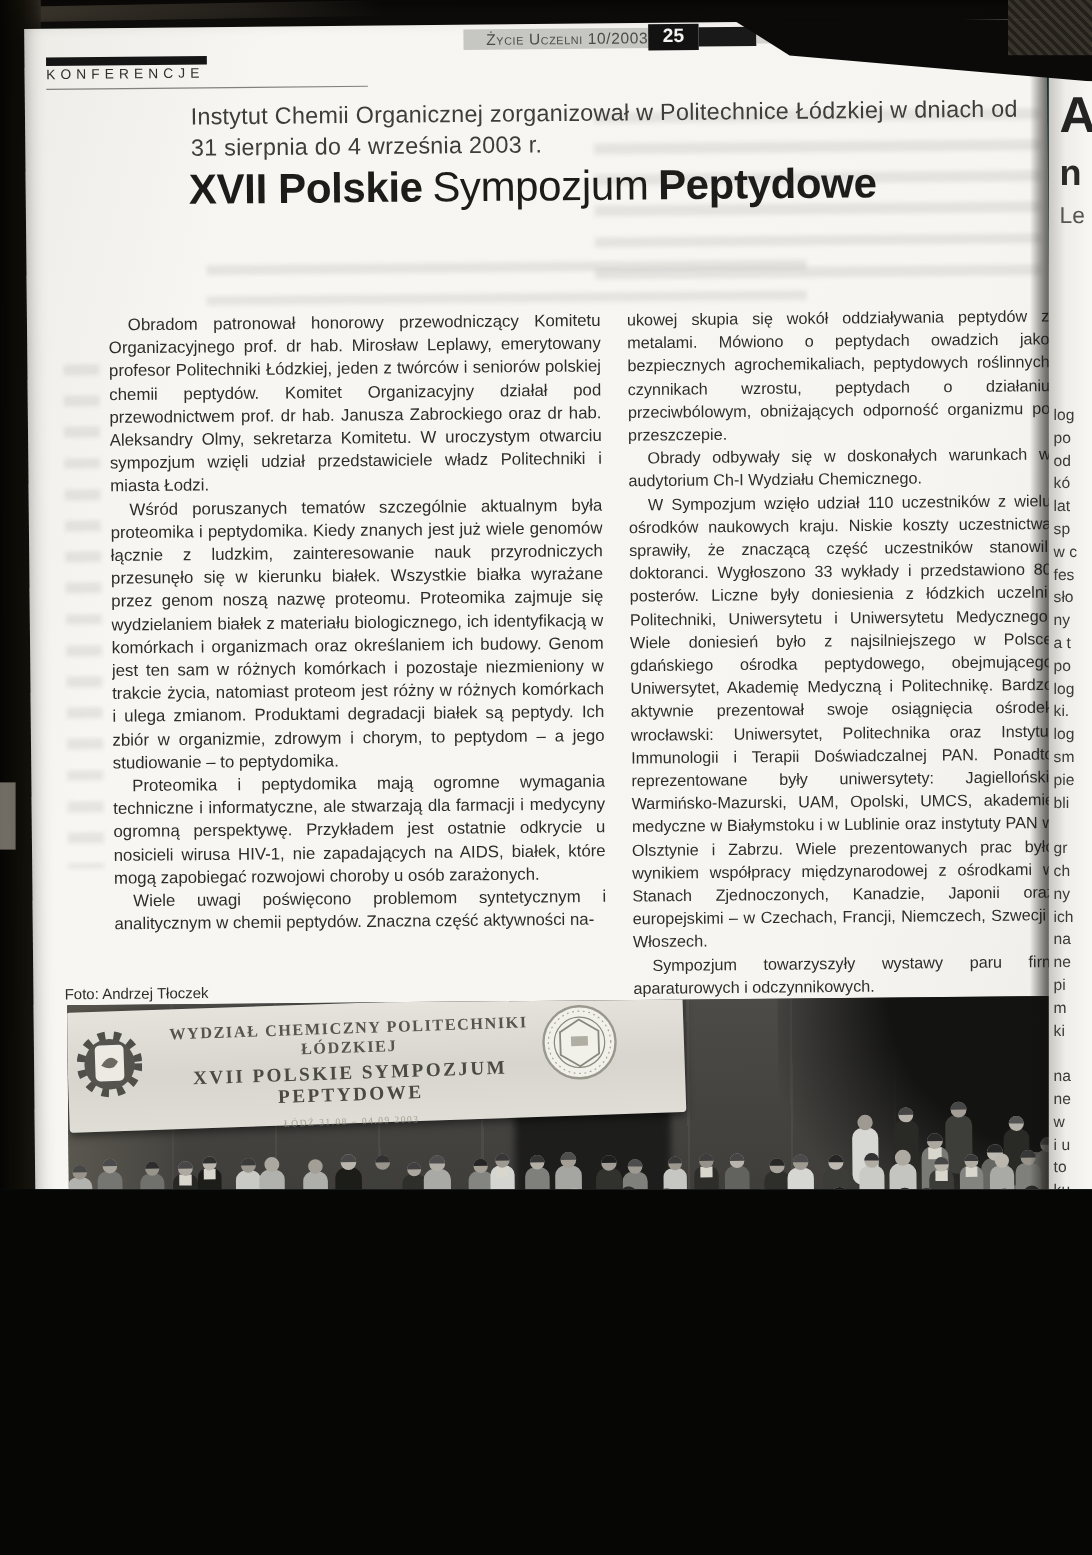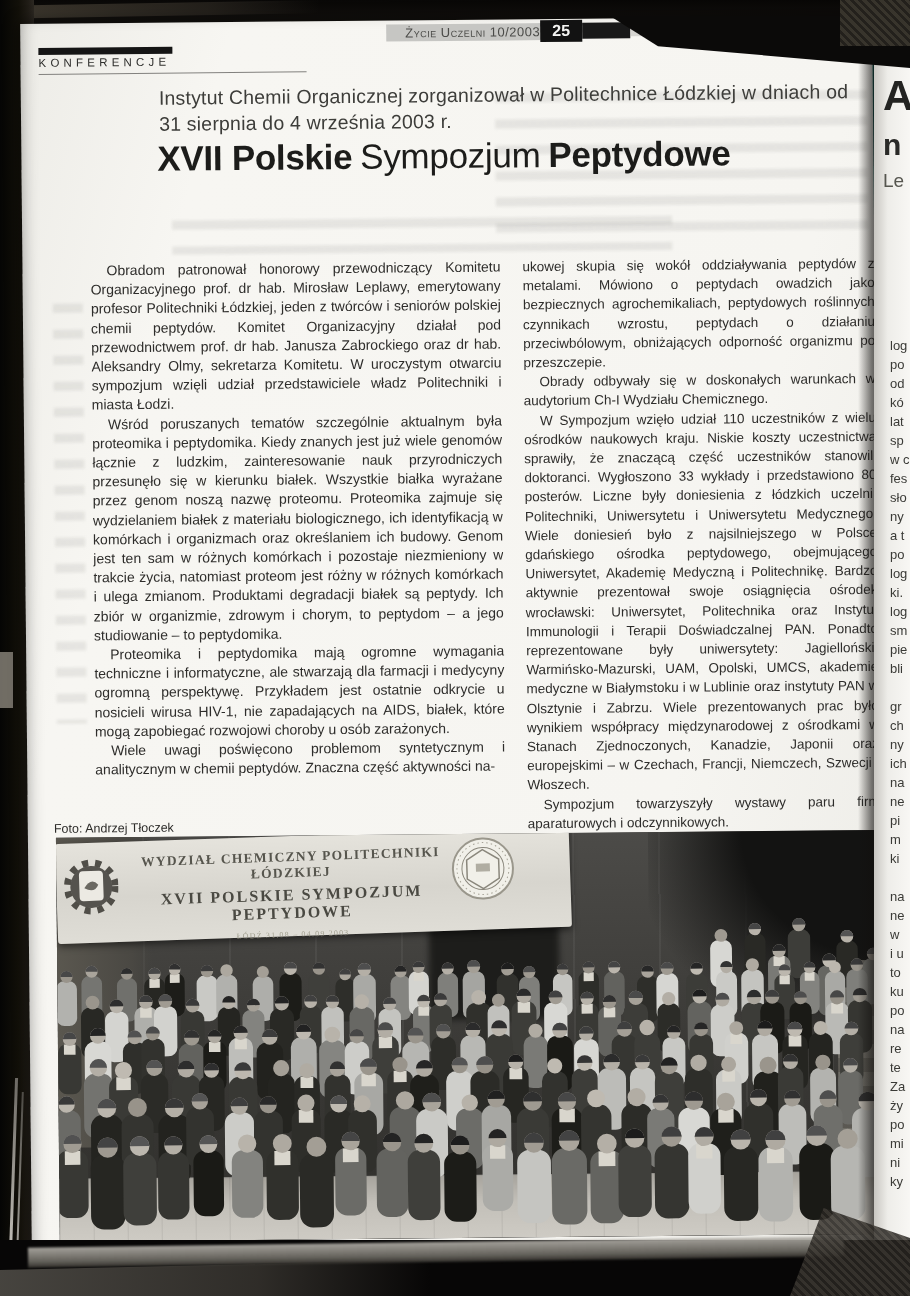--- a/index.html
+++ b/index.html
@@ -1,16 +1,16 @@
 <!DOCTYPE html>
 <html><head>
 <meta charset="utf-8">
 <style>
   html,body{margin:0;padding:0;background:#060605;}
-  .scan{position:relative;width:910px;height:1296px;overflow:hidden;background:#0f766e;font-family:"Liberation Sans",sans-serif;}
+  .scan{position:relative;width:910px;height:991px;overflow:hidden;background:#0f766e;font-family:"Liberation Sans",sans-serif;}
   .abs{position:absolute;}
 
   
   .top-band{left:0;top:0;width:910px;height:24px;background:linear-gradient(180deg,#080706,#14120f);}
   .top-streak{left:0;top:3px;width:320px;height:13px;background:linear-gradient(90deg,#4d463a,#2b2721 65%,rgba(0,0,0,0));transform:rotate(-1deg);opacity:.75;}
   .topright-dark{left:610px;top:16px;width:300px;height:52px;background:#0b0a09;clip-path:polygon(0 0,100% 0,100% 100%,16% 58%);}
   .fabric-top{right:0;top:0;width:70px;height:46px;background:repeating-linear-gradient(45deg,#3d3930 0 3px,#26231e 3px 6px);opacity:.9;}
   .left-band{left:0;top:0;width:34px;height:1296px;background:linear-gradient(90deg,#050504,#121009 55%,#211d17 85%,#2c2822);}
   .left-mark{left:0;top:652px;width:13px;height:56px;background:#847f76;opacity:.85;}
   .stack-line1{left:12px;top:1078px;width:3px;height:176px;background:linear-gradient(#6f6c66,#c2bfb8);transform:rotate(2deg);}
@@ -83,21 +83,21 @@
   .g1{left:474px;top:74px;width:372px;height:146px;}
   .g2{left:150px;top:198px;width:500px;height:34px;}
   .g3{left:30px;top:280px;width:30px;height:420px;}
 
   
   .gutter{left:858px;top:18px;width:22px;height:1232px;background:linear-gradient(90deg,rgba(0,0,0,0),rgba(18,16,14,.55) 60%,rgba(18,16,14,.8));}
   .next-page{left:874px;top:24px;width:36px;height:1218px;background:linear-gradient(90deg,#c8c6c1,#eeede9 38%,#f8f7f4);}
   .np-A{position:absolute;left:9px;top:48px;font-size:42px;font-weight:bold;color:#232321;}
   .np-n{position:absolute;left:9px;top:104px;font-size:30px;font-weight:bold;color:#2a2a28;}
   .np-Le{position:absolute;left:9px;top:146px;font-size:19px;color:#56564f;}
-  .np-frags{position:absolute;left:16px;top:312px;font-size:13px;line-height:19px;color:#3a3a36;}
+  .np-frags{position:absolute;left:4px;top:312px;font-size:13px;line-height:19px;color:#3a3a36;}
   .np-frag{height:19px;}
 </style>
 </head>
 <body>
 
 <div class="scan">
 
   <div class="abs top-band"></div>
   <div class="abs top-streak"></div>
   <div class="abs left-band"></div>

